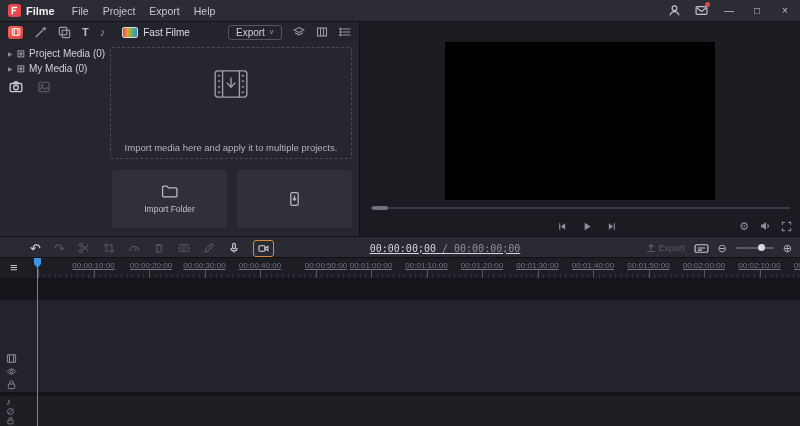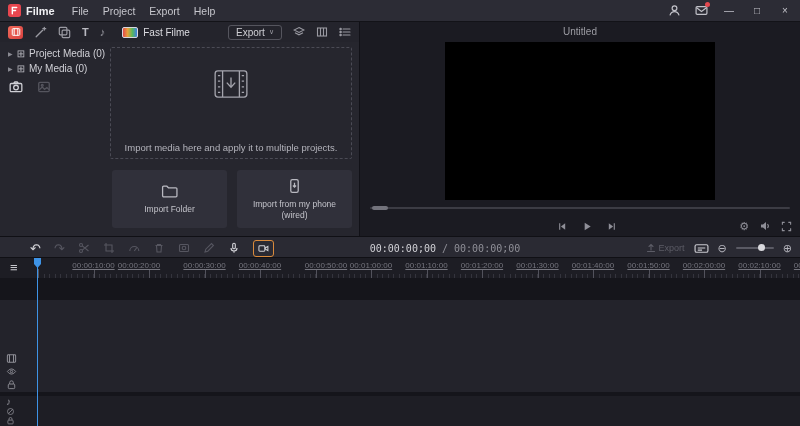--- a/index.html
+++ b/index.html
@@ -55,21 +55,21 @@
   .stop-sq { width:8px; height:8px; background:#8f8f98; }
   .pv-right { position:absolute; right:8px; bottom:4px; display:flex; align-items:center; gap:10px; color:#8f8f98; }
   .gear-glyph { font-size:11px; line-height:1; }
 
   
   .tl-toolbar { position:absolute; left:0; top:236px; width:800px; height:22px; background:#2a2a33; border-top:1px solid #101015; border-bottom:1px solid #101015; }
   .tl-left { position:absolute; left:30px; top:0; height:22px; display:flex; align-items:center; gap:13px; }
   .tli { color:#565660; }
   .tli.on { color:#d4d4d9; }
   .cam-chip { border:1px solid #d98a3c; border-radius:3px; padding:2px 3px; color:#d4d4d9; display:flex; align-items:center; }
-  .timecode { position:absolute; left:355px; top:0; width:180px; height:22px; display:flex; align-items:center; justify-content:center; font-family:"DejaVu Sans Mono", monospace; font-size:10px; }
+  .timecode { position:absolute; left:355px; top:0; width:180px; height:22px; display:flex; align-items:center; justify-content:center; font-family:"DejaVu Sans Mono", monospace; font-size:10px;text-decoration:underline; }
   .tc-cur { color:#d2d2d7; } .tc-sep, .tc-total { color:#8f8f97; }
   .tl-right { position:absolute; right:8px; top:0; height:22px; display:flex; align-items:center; gap:9px; }
   .export-grp { display:flex; align-items:center; gap:3px; color:#5c5c66; font-size:9px; }
   .fit-btn { color:#c9c9cf; }
   .zoom-glyph { font-size:11px; color:#b4b4bc; line-height:1; }
   .zoom-slider { position:relative; width:38px; height:2px; background:#5a5a64; border-radius:1px; }
   .zoom-knob { position:absolute; left:22px; top:-3px; width:7px; height:7px; border-radius:50%; background:#d9d9de; }
 
   
   .timeline { position:absolute; left:0; top:258px; width:800px; height:168px; background:#15151b; overflow:hidden; }
@@ -237,27 +237,25 @@
         <span class="lbl">Import Folder</span>
       </div>
       <div class="import-btn">
         <span class="ic">
           <svg viewBox="0 0 16 16" width="17" height="17" stroke="currentColor" fill="none" stroke-width="1.2">
               <rect x="4.5" y="1.5" width="7" height="12" rx="1.5"></rect>
               <path d="M8 4.5v4M6.5 7L8 8.5 9.5 7"></path>
               <path d="M8 14.8v.01"></path>
             </svg>
         </span>
-        <span class="lbl">Import from my phone (wired)</span>
       </div>
     </div>
   </div>
 
   <div class="preview">
-    <div class="preview-title">Untitled</div>
     <div class="video-area"></div>
     <div class="scrubber">
       <div class="scrub-handle"></div>
     </div>
     <div class="pv-controls">
       <span><span class="stop-sq"></span></span>
       <span>
         <svg viewBox="0 0 12 12" width="11" height="11">
             <path d="M3.5 2.5v7" stroke="currentColor" stroke-width="1.2"></path>
             <path d="M9.5 2.5L4.8 6l4.7 3.5z" fill="currentColor"></path>
@@ -367,21 +365,21 @@
       </span>
       <span class="zoom-glyph">⊕</span>
     </div>
   </div>
 
   <div class="timeline">
     <div class="ruler">
       <span class="hamburger">≡</span>
       <div class="ticks"></div>
       <span class="rlabel" style="left:93.5px">00:00:10:00</span>
-      <span class="rlabel" style="left:139px">00:00:20:00</span>
+      <span class="rlabel" style="left:151px">00:00:20:00</span>
       <span class="rlabel" style="left:204.5px">00:00:30:00</span>
       <span class="rlabel" style="left:260px">00:00:40:00</span>
       <span class="rlabel" style="left:326px">00:00:50:00</span>
       <span class="rlabel" style="left:371px">00:01:00:00</span>
       <span class="rlabel" style="left:426.5px">00:01:10:00</span>
       <span class="rlabel" style="left:482px">00:01:20:00</span>
       <span class="rlabel" style="left:537.5px">00:01:30:00</span>
       <span class="rlabel" style="left:593px">00:01:40:00</span>
       <span class="rlabel" style="left:648.5px">00:01:50:00</span>
       <span class="rlabel" style="left:704px">00:02:00:00</span>

